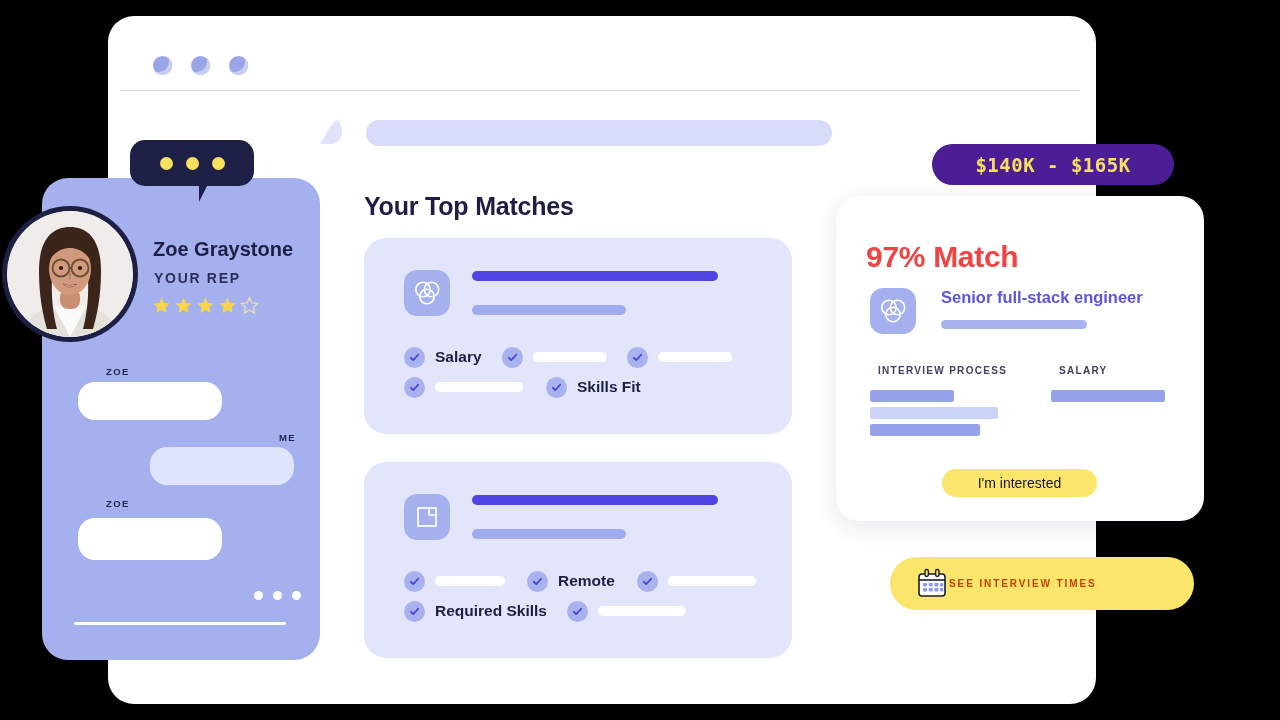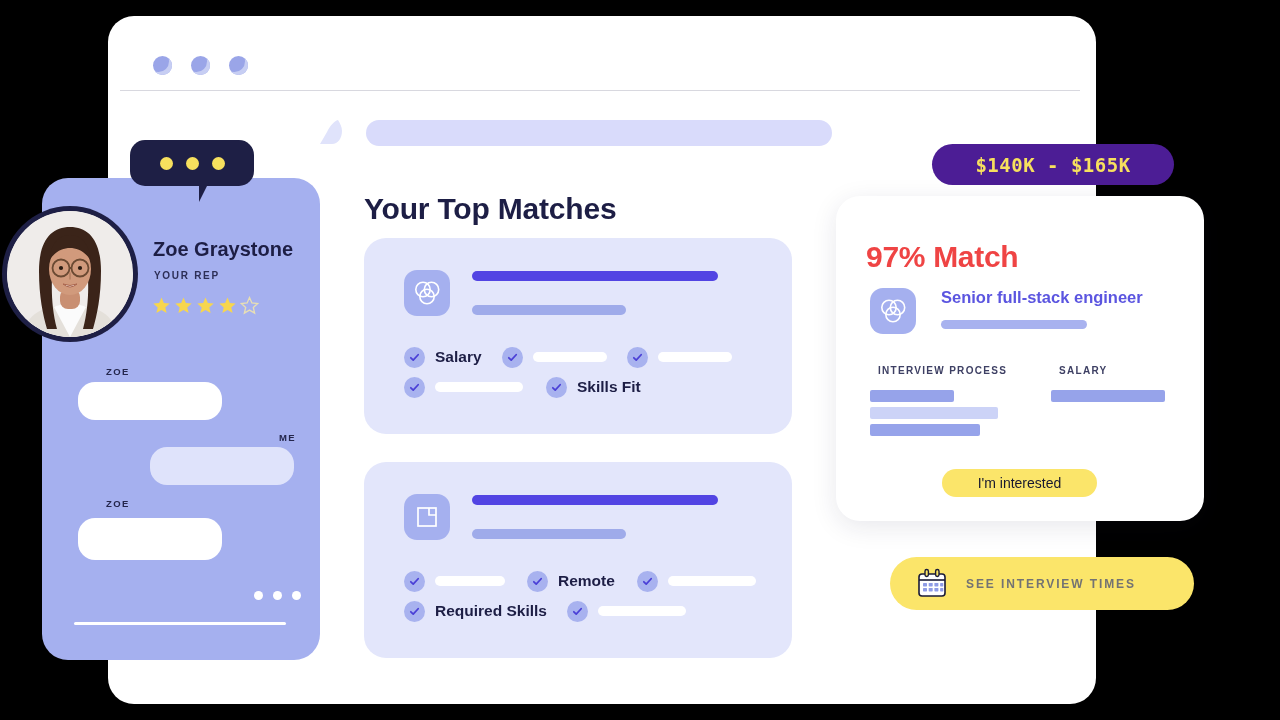--- a/index.html
+++ b/index.html
@@ -34,21 +34,21 @@
 
   .search-bar {
     position: absolute; left: 366px; top: 120px;
     width: 466px; height: 26px;
     background: #d9dbfb; border-radius: 13px;
   }
 
   
   .matches-title {
     position: absolute; left: 364px; top: 192px;
-    font-size: 30px; font-weight: bold; color: #1d1e45;
+    font-size: 25px; font-weight: bold; color: #1d1e45;
     letter-spacing: -0.2px;
   }
   .match-card {
     position: absolute; left: 364px;
     width: 428px;
     background: #e3e6fb; border-radius: 22px;
   }
   .match-card.one { top: 238px; height: 196px; }
   .match-card.two { top: 462px; height: 196px; }
 
@@ -106,21 +106,21 @@
   .avatar-photo {
     width: 126px; height: 126px; border-radius: 50%;
     overflow: hidden; background: #ece9e6; position: relative;
   }
   .rep-name {
     position: absolute; left: 153px; top: 238px;
     font-size: 20px; font-weight: bold; color: #1d1e45;
   }
   .rep-role {
     position: absolute; left: 154px; top: 270px;
-    font-size: 10px; font-weight: bold; color: #2d2f57; letter-spacing: 1.7px;
+    font-size: 14px; font-weight: bold; color: #2d2f57; letter-spacing: 1.7px;
   }
   .rep-stars { position: absolute; left: 152px; top: 296px; display: flex; gap: 3px; }
 
   .msg-label {
     position: absolute; font-size: 9.5px; font-weight: bold;
     color: #24264c; letter-spacing: 1.4px; margin-left: 16px;
   }
   .msg-bubble { position: absolute; border-radius: 17px; }
 
   .typing-dots { position: absolute; left: 254px; top: 591px; display: flex; gap: 10px; }
@@ -173,22 +173,22 @@
 
   .cta-btn {
     position: absolute; left: 890px; top: 557px;
     width: 304px; height: 53px;
     background: #fbe56a; border-radius: 27px;
     display: flex; align-items: center; cursor: pointer; border: none;
     font-family: "Liberation Sans", sans-serif;
   }
   .cta-icon { margin-left: 25px; width: 34px; height: 34px; flex: 0 0 auto; }
   .cta-text {
-    margin-left: 17px; font-size: 12px; font-weight: bold;
-    color: #737373; letter-spacing: 1.9px; white-space: nowrap;
+    font-size: 10px; font-weight: bold;
+    color: #c2410c; letter-spacing: 1.9px; white-space: nowrap;
   }
 </style>
 </head>
 <body>
 
 <div class="stage">
 
   <div class="window">
     <div class="win-dots">
       <span class="win-dot"></span>

